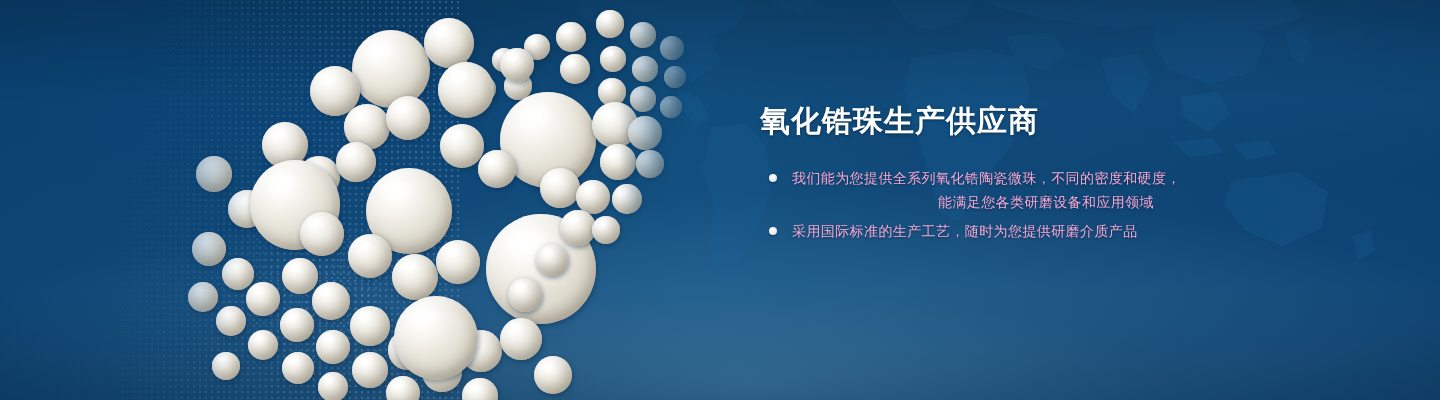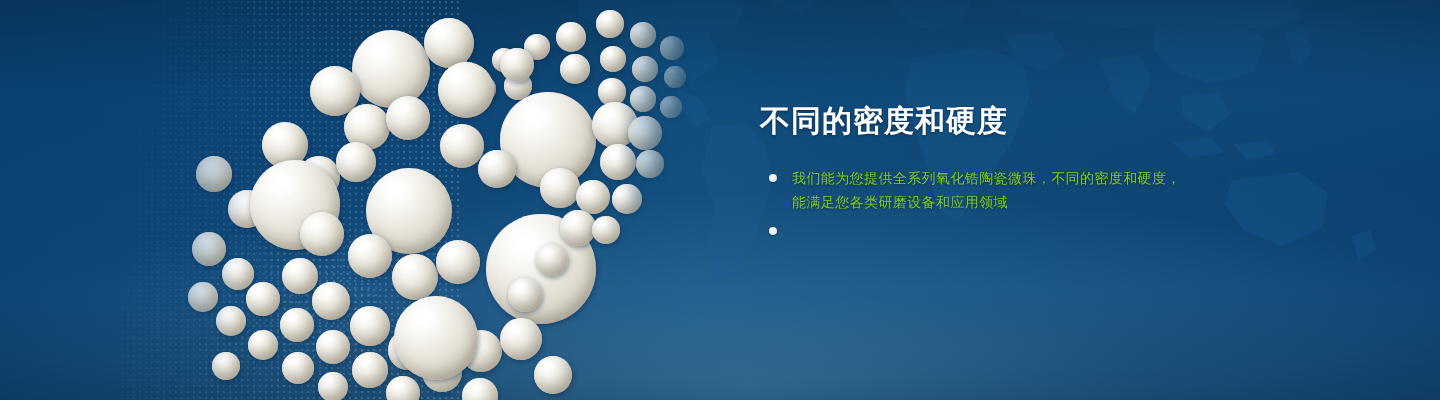--- a/index.html
+++ b/index.html
@@ -106,30 +106,30 @@
   .headline{
     font-size:30px; line-height:1.12; font-weight:600; color:#ffffff;
     letter-spacing:1px; text-shadow:0 1px 3px rgba(2,24,46,0.55);
     white-space:nowrap;
   }
 
   .bullet-list{ list-style:none; margin-top:28px; }
   .bullet-item{
     position:relative; padding-left:32px;
     margin-bottom:5px;
-    font-size:14px; line-height:24px; color:#84cc16; font-weight:400;
+    font-size:14px; line-height:24px; color:#f9a8d4; font-weight:400;
     letter-spacing:0.4px; text-shadow:0 1px 2px rgba(3,28,52,0.55);
   }
   .bullet-dot{
     position:absolute; left:9px; top:8px;
     width:8px; height:8px; border-radius:50%;
     background:radial-gradient(circle at 34% 30%, #ffffff 0%, #e8eef4 55%, #c6d2dd 100%);
     box-shadow:0 1px 2px rgba(3,28,52,0.5);
   }
-  .bullet-line2{ display:block; }
+  .bullet-line2{ display:block;text-align:center; }
 </style>
 </head>
 <body>
 
 <div class="banner">
 
   <div class="bg-base"></div>
 
   <div class="world-map">
     <svg viewBox="0 0 900 330" preserveAspectRatio="none" aria-hidden="true">
@@ -259,31 +259,32 @@
     <div class="bead" style="left:560px;top:210px;width:36px;height:36px;"></div>
     <div class="bead" style="left:536px;top:244px;width:32px;height:32px;"></div>
     <div class="bead" style="left:508px;top:278px;width:34px;height:34px;"></div>
     <div class="bead" style="left:500px;top:318px;width:42px;height:42px;"></div>
     <div class="bead" style="left:534px;top:356px;width:38px;height:38px;"></div>
     <div class="bead" style="left:592px;top:216px;width:28px;height:28px;"></div>
   </div>
 
   <div class="text-block">
 
-    <h1 class="headline">不同的密度和硬度</h1>
+    <h1 class="headline">氧化锆珠生产供应商</h1>
 
     <ul class="bullet-list">
 
       <li class="bullet-item">
         <span class="bullet-dot"></span>
         <span>我们能为您提供全系列氧化锆陶瓷微珠，不同的密度和硬度，</span>
         <span class="bullet-line2">能满足您各类研磨设备和应用领域</span>
       </li>
 
 
       <li class="bullet-item">
         <span class="bullet-dot"></span>
+        <span>采用国际标准的生产工艺，随时为您提供研磨介质产品</span>
       </li>
 
     </ul>
   </div>
 
 </div>
 
 </body></html>

